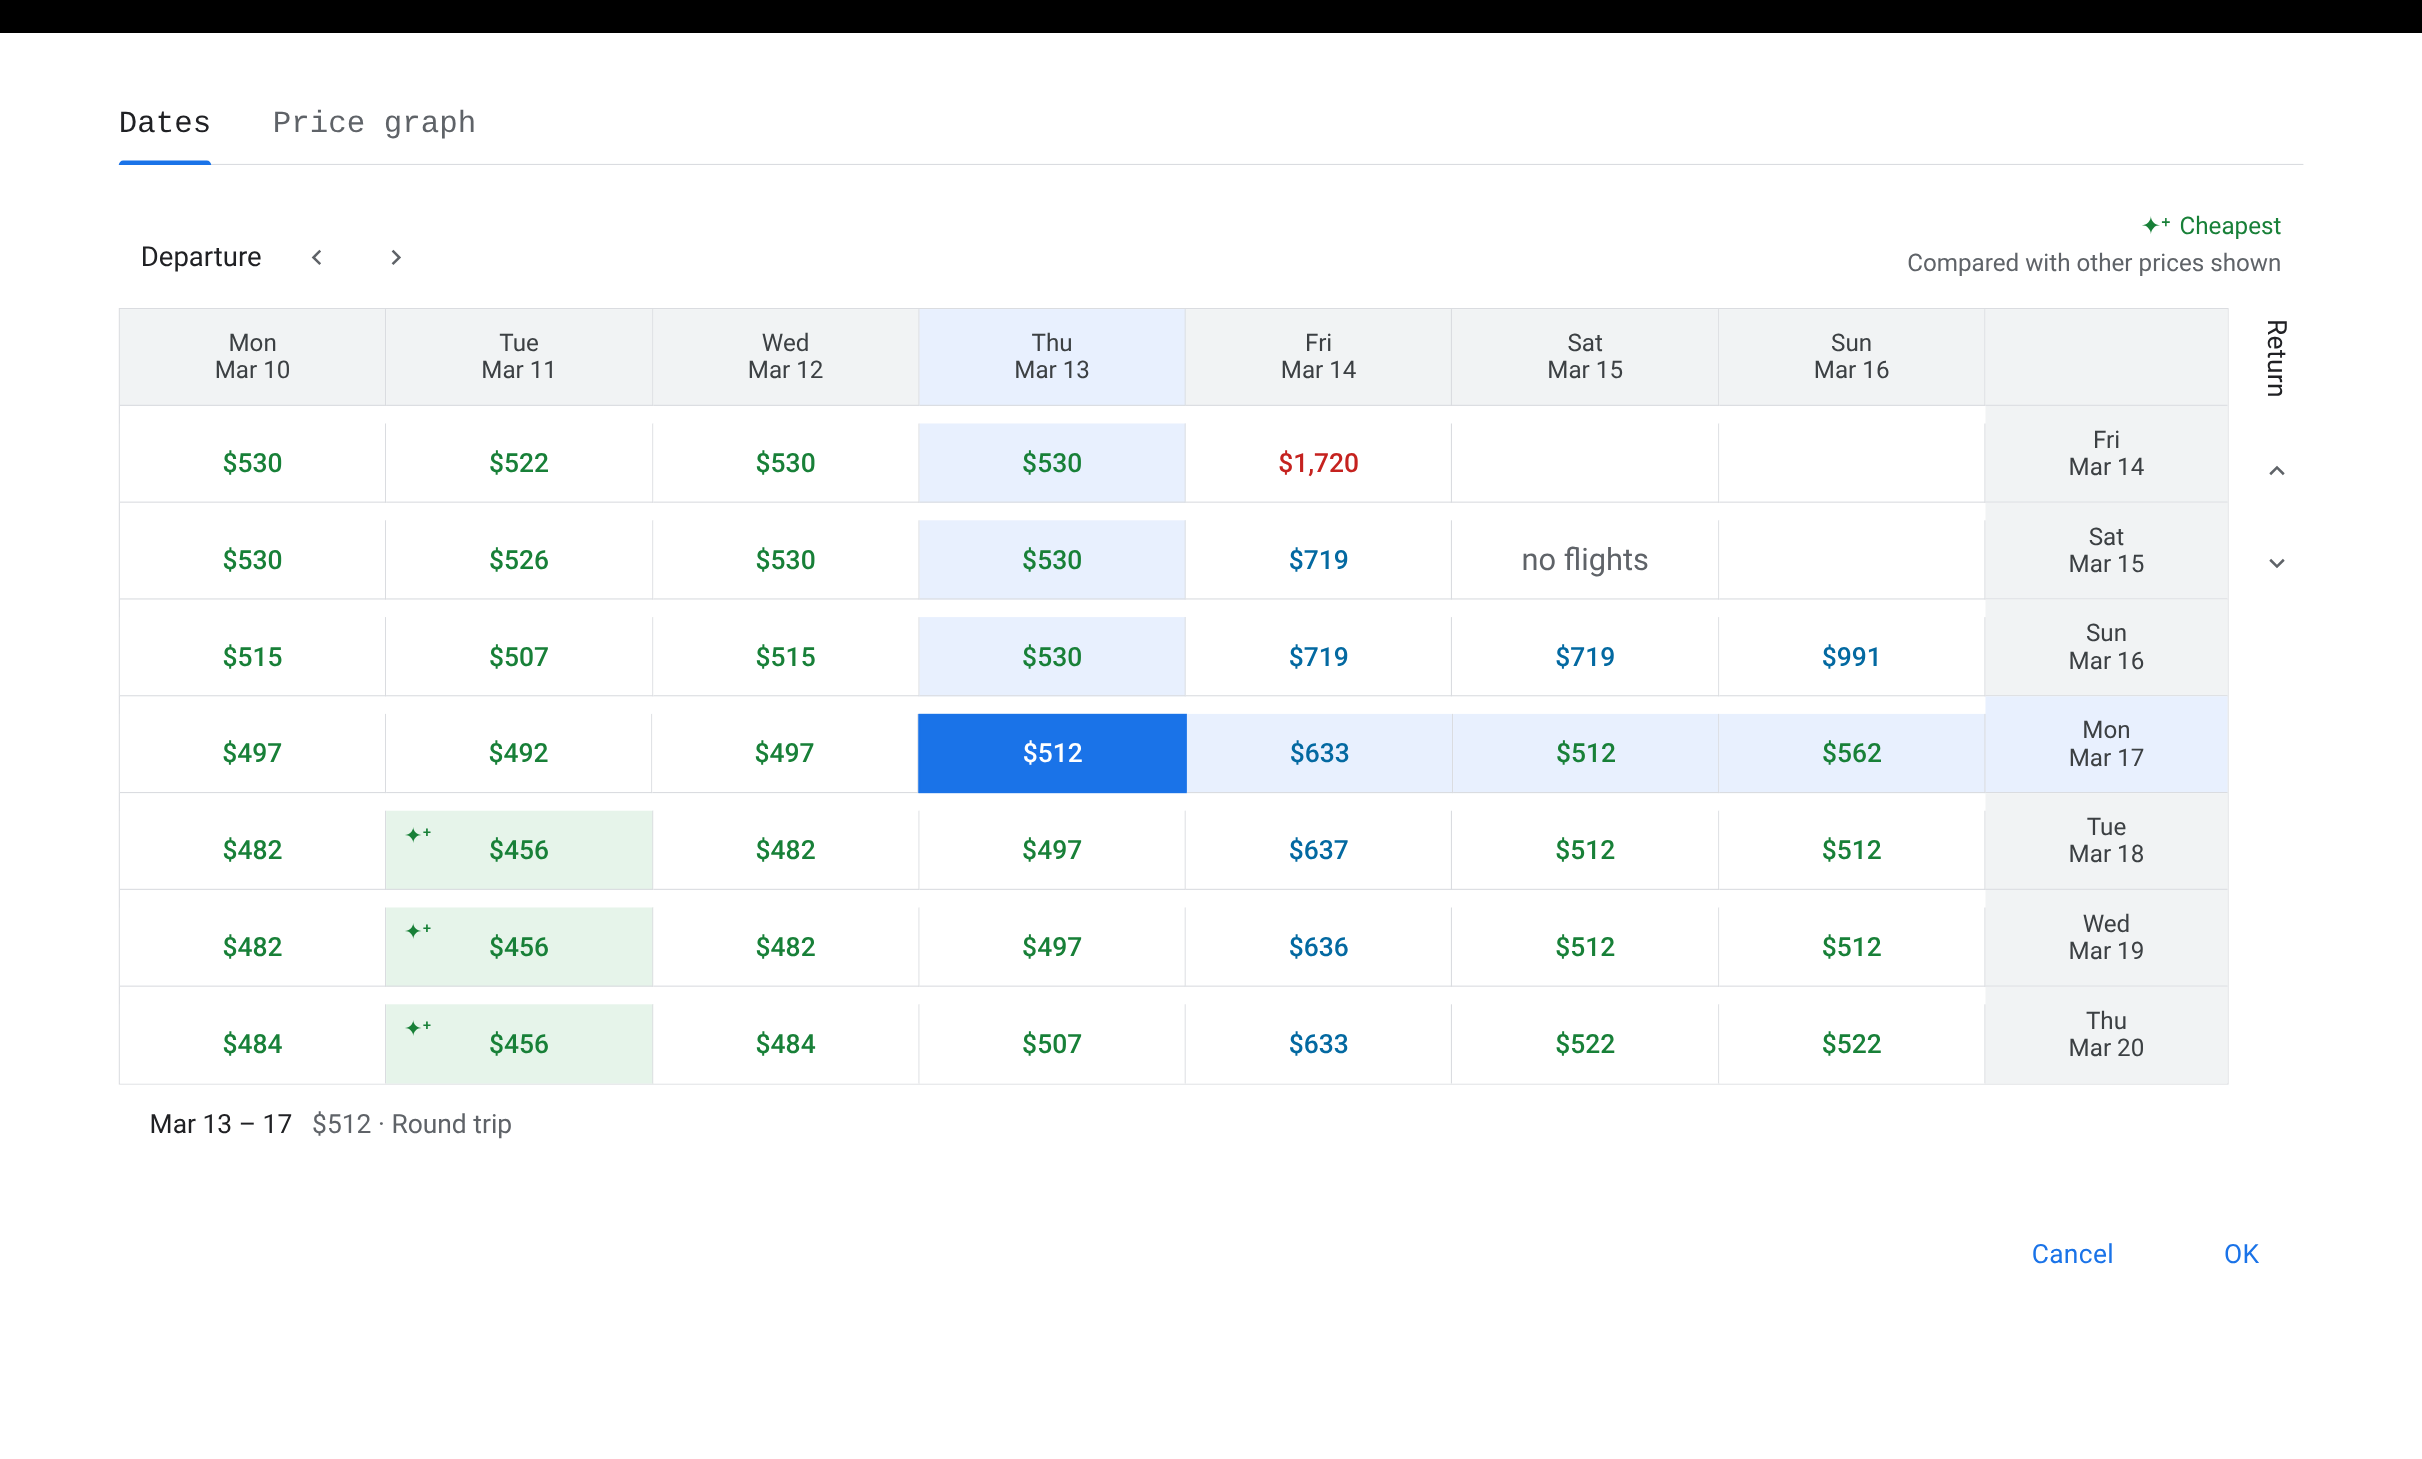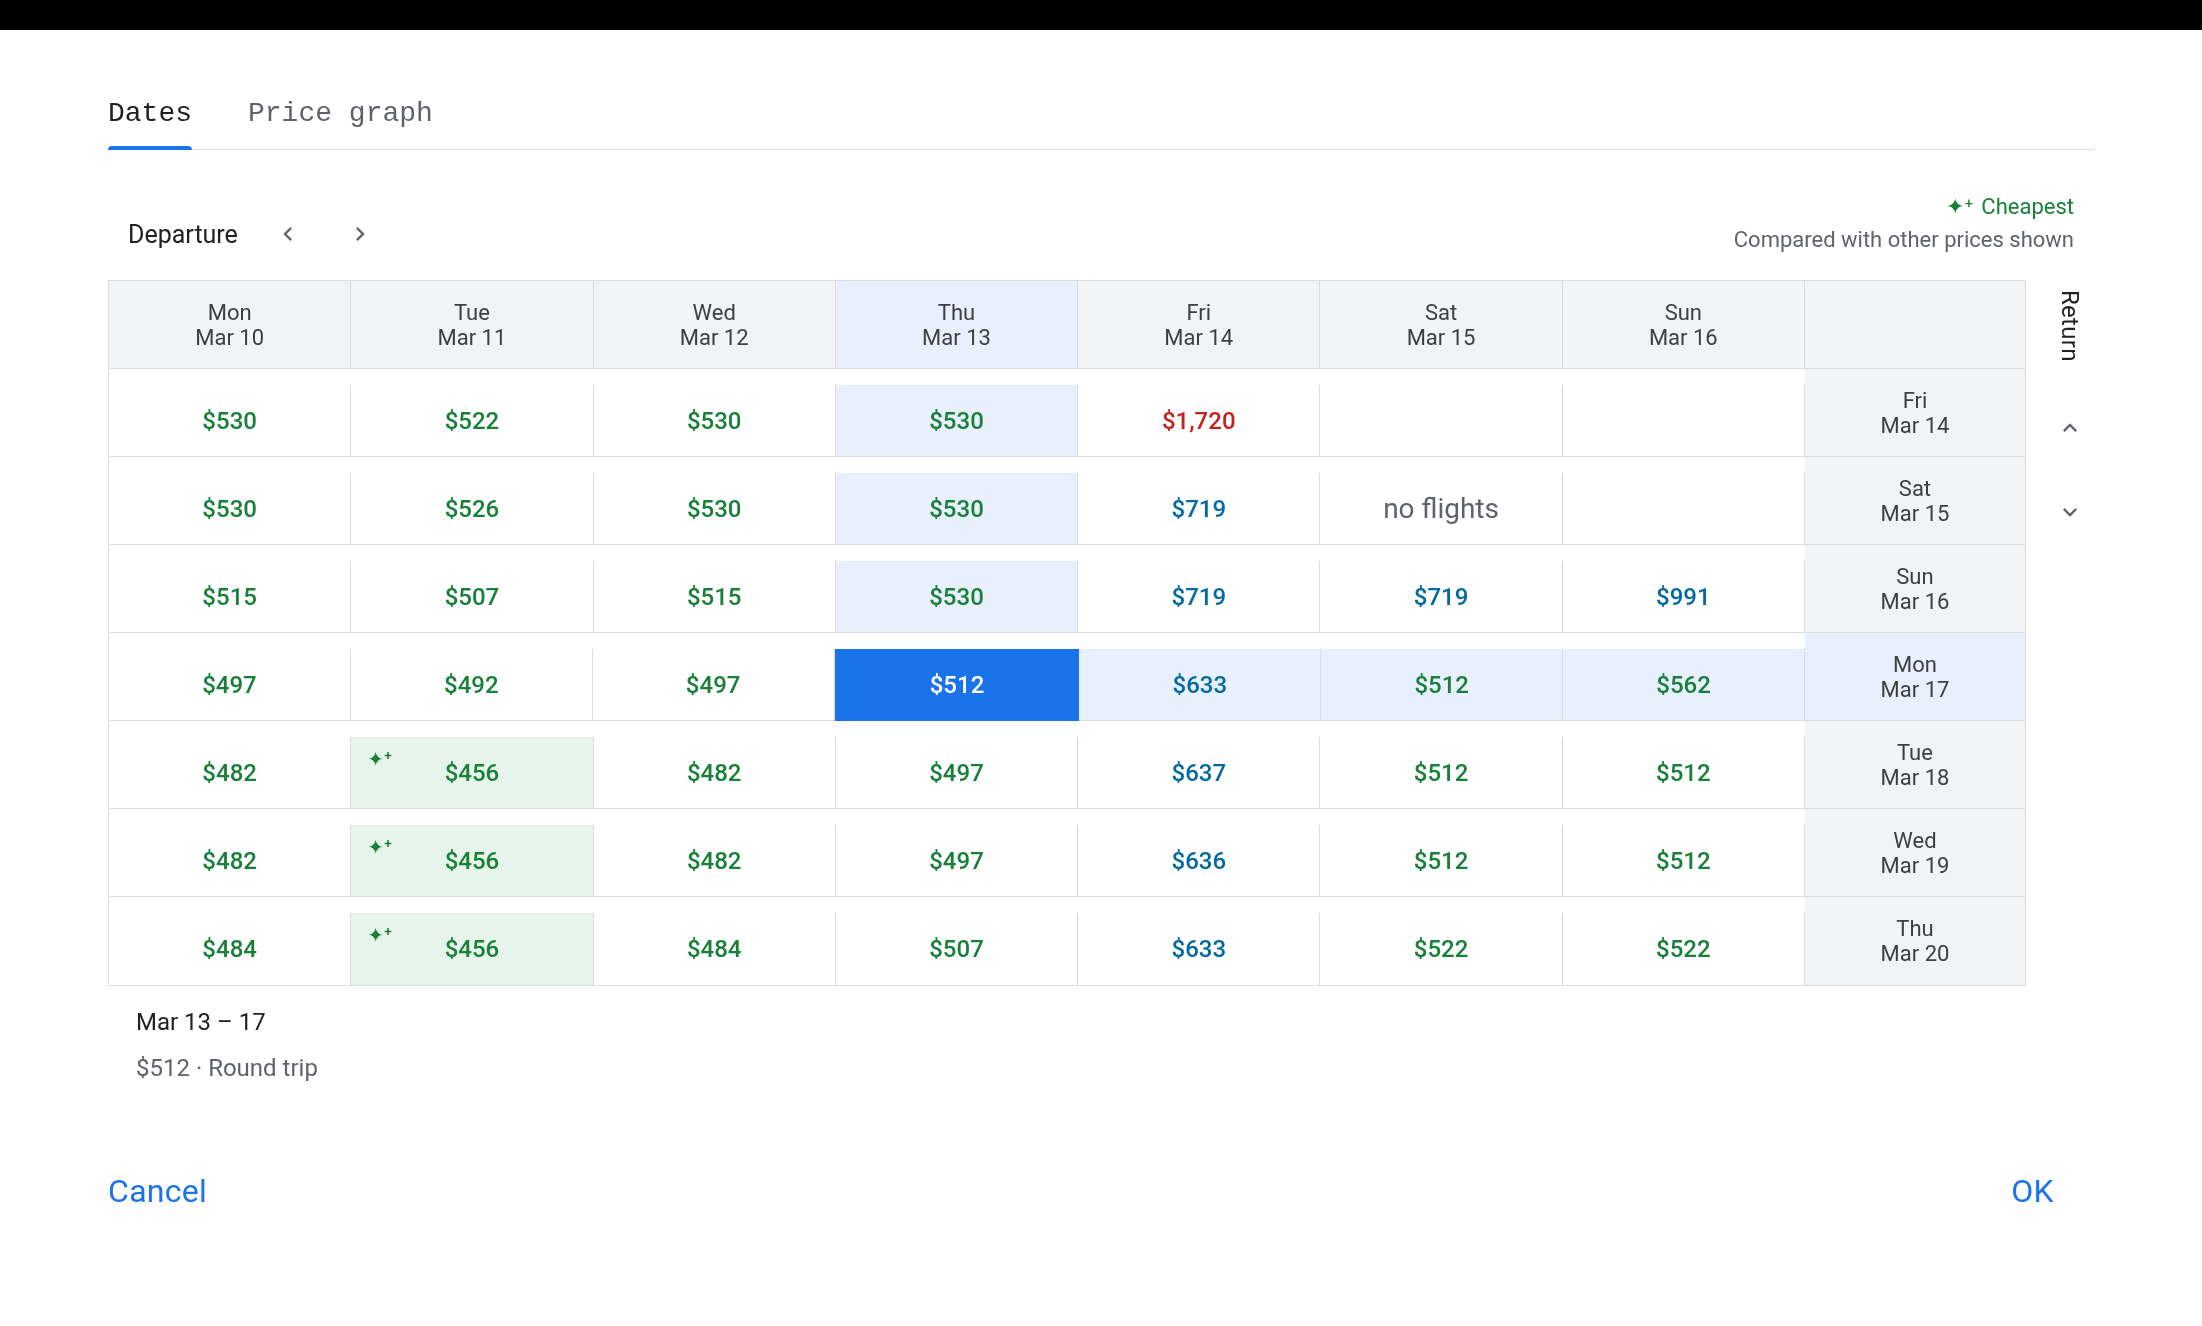--- a/index.html
+++ b/index.html
@@ -137,31 +137,30 @@
     color: #188038;
     font-size: 20px;
   }
 
   
   .footer {
     margin: 22px 0 0 28px;
     font-size: 24px;
     color: #5f6368;
     display: flex;
-    align-items: flex-start;
+    align-items: flex-end;
     gap: 18px;
-    flex-direction: column;
   }
   .footer .range { color: #202124; }
   .actions {
     display: flex;
-    justify-content: space-between;
-    gap: 80px;
+    justify-content: flex-end;
+    gap: 100px;
     margin: 90px 40px 0 0;
-    font-size: 32px;
+    font-size: 24px;
     color: #1a73e8;
   }
   .actions span { cursor: pointer; letter-spacing: .3px; }
 
   svg.chev-svg { width: 28px; height: 28px; }
 </style>
 </head>
 <body>
 
 <div class="blackbar"></div>

